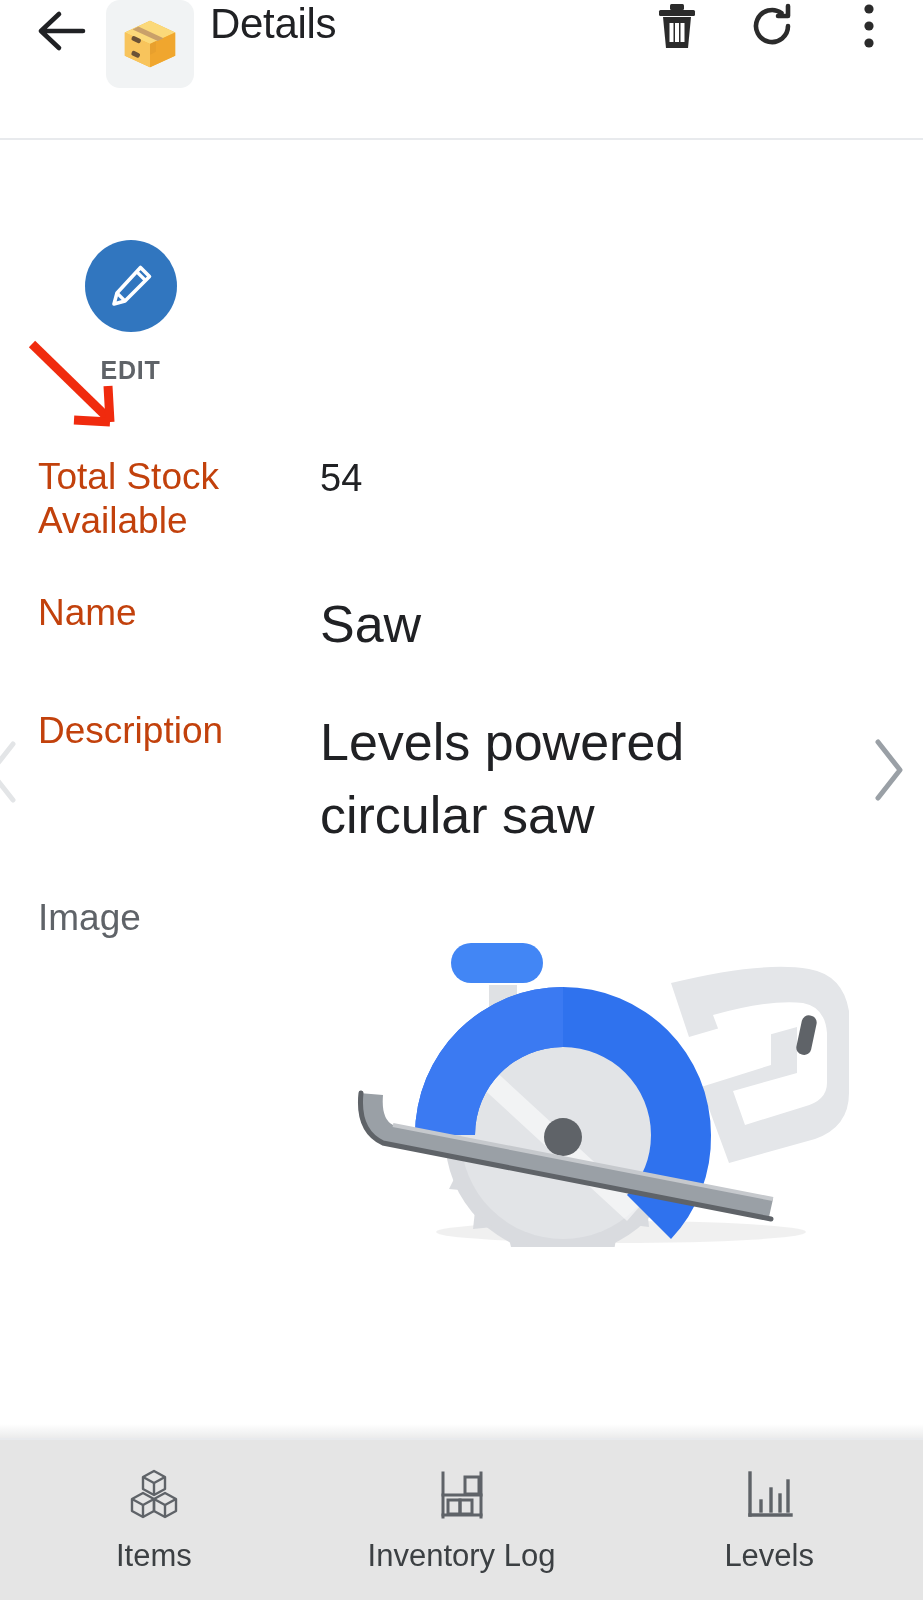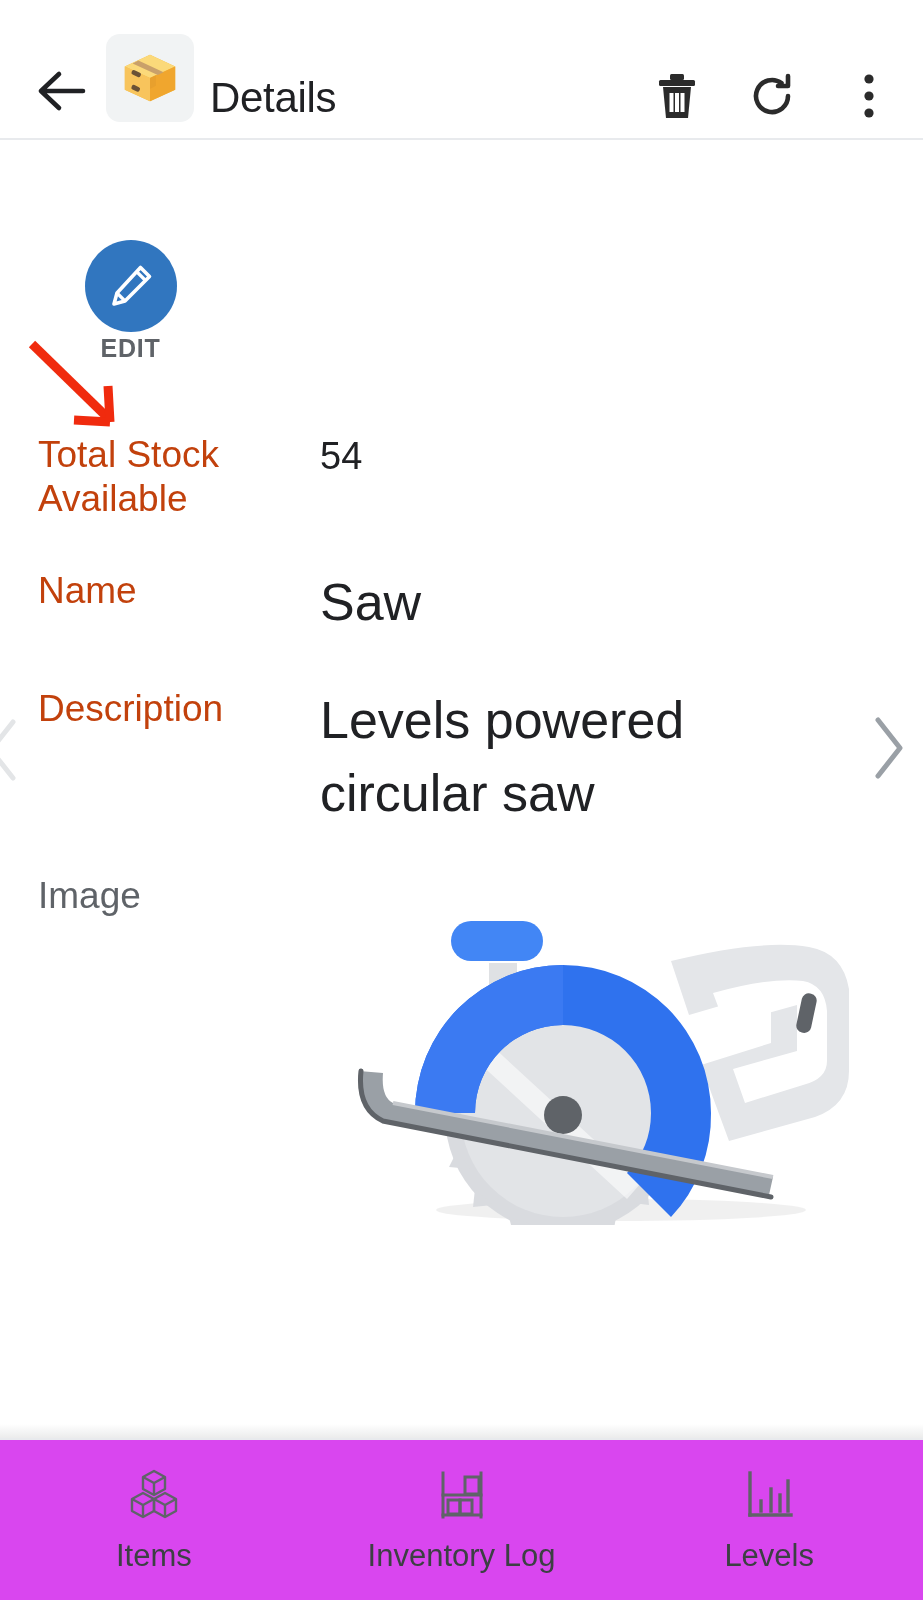--- a/index.html
+++ b/index.html
@@ -20,21 +20,21 @@
     display: flex;
     flex-direction: column;
   }
 
   
   .appbar {
     position: relative;
     height: 140px;
     flex: 0 0 140px;
     display: flex;
-    align-items: flex-end;
+    align-items: flex-start;
     padding: 0 28px 16px 30px;
     background: #ffffff;
     border-bottom: 2px solid #e8eaed;
   }
 
   .back-btn {
     width: 62px;
     height: 62px;
     display: flex;
     align-items: center;
@@ -105,20 +105,21 @@
     width: 92px;
     height: 92px;
     border-radius: 50%;
     background: #3176bf;
     display: flex;
     align-items: center;
     justify-content: center;
   }
 
   .action-label {
+    margin-top: 22px;
     font-size: 25px;
     font-weight: bold;
     color: #5f6368;
     letter-spacing: 0.8px;
     text-align: center;
     line-height: 1.28;
     text-transform: uppercase;
   }
 
   
@@ -205,21 +206,21 @@
     height: 14px;
     background: linear-gradient(to bottom, rgba(0,0,0,0) 0%, rgba(60,64,67,0.10) 100%);
   }
 
   
   .bottomnav {
     flex: 0 0 162px;
     height: 162px;
     display: flex;
     align-items: center;
-    background: #d946ef;
+    background: #e5e5e5;
     border-top: 2px solid #e8eaed;
   }
 
   .nav-item {
     flex: 1 1 0;
     display: flex;
     flex-direction: column;
     align-items: center;
     justify-content: center;
     gap: 14px;

